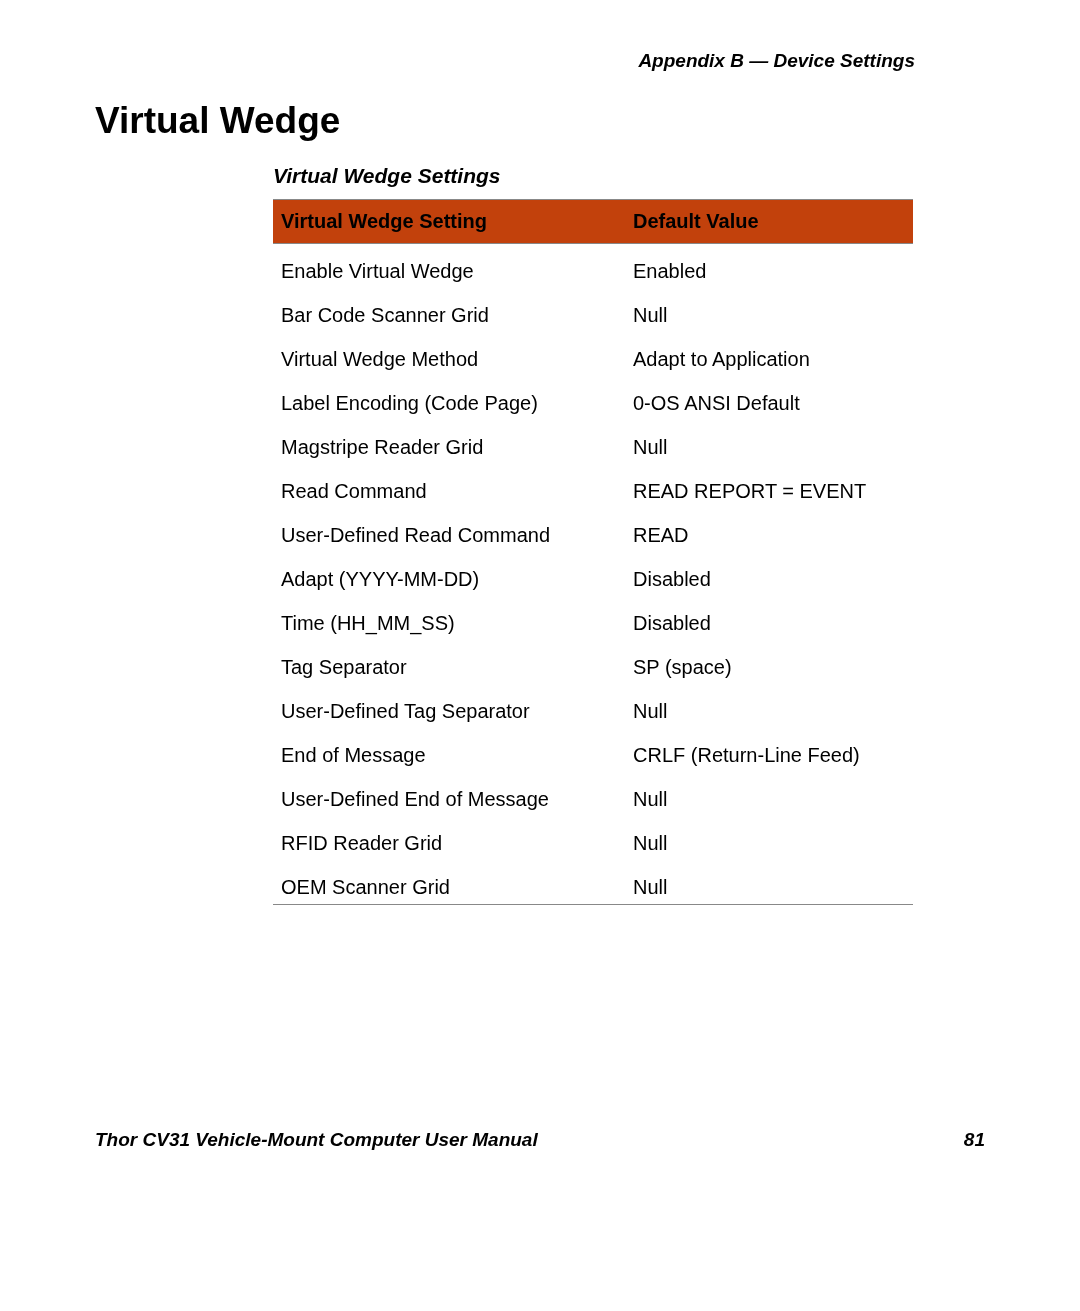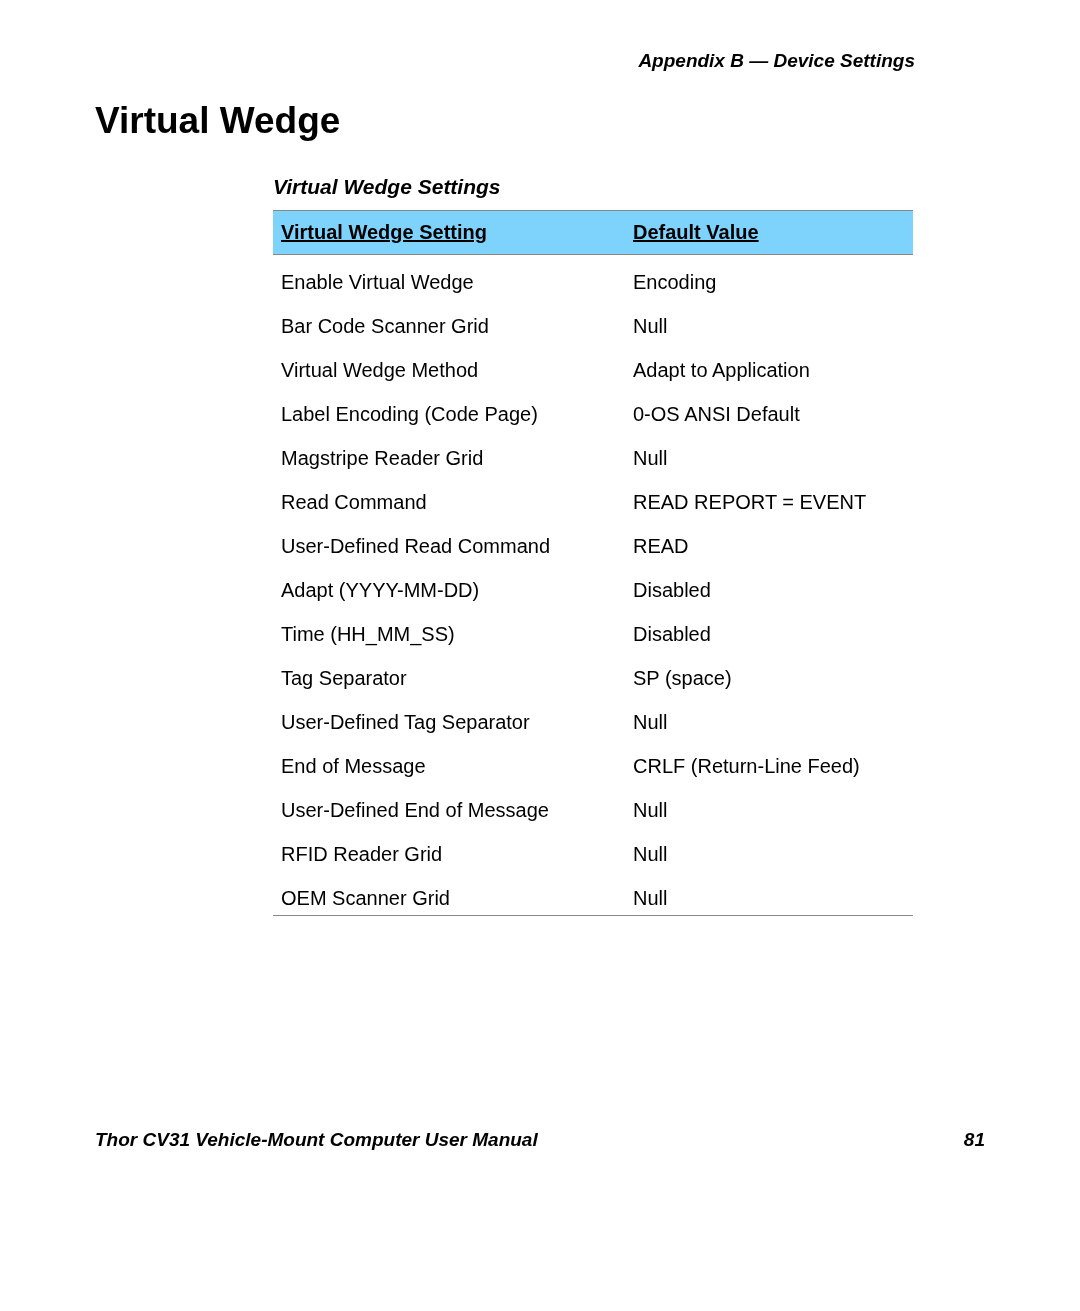--- a/index.html
+++ b/index.html
@@ -18,38 +18,37 @@
     text-align: right;
     font-style: italic;
     font-weight: bold;
     font-size: 19px;
     margin-bottom: 28px;
     padding-right: 70px;
   }
   .h1 {
     font-size: 37px;
     font-weight: bold;
-    margin-bottom: 33px;
+    margin-bottom: 22px;
   }
   .caption {
     font-style: italic;
     font-weight: bold;
     font-size: 21px;
     margin-left: 178px;
     margin-bottom: 11px;
   }
   table {
     border-collapse: collapse;
     margin-left: 178px;
     width: 640px;
     font-size: 20px;
   }
   thead tr {
-    background: #7dd3fc;
-    text-decoration: underline;
+    background: #c2410c;
   }
   thead th {
     text-align: left;
     font-weight: bold;
     padding: 10px 8px 10px 8px;
     border-top: 1px solid #888;
     border-bottom: 1px solid #888;
   }
   thead th:first-child { width: 55%; }
   tbody td {
@@ -82,21 +81,21 @@
   <table>
     <thead>
       <tr>
         <th>Virtual Wedge Setting</th>
         <th>Default Value</th>
       </tr>
     </thead>
     <tbody id="table-body">
         <tr>
           <td>Enable Virtual Wedge</td>
-          <td>Encoding</td>
+          <td>Enabled</td>
         </tr>
         <tr>
           <td>Bar Code Scanner Grid</td>
           <td>Null</td>
         </tr>
         <tr>
           <td>Virtual Wedge Method</td>
           <td>Adapt to Application</td>
         </tr>
         <tr>

